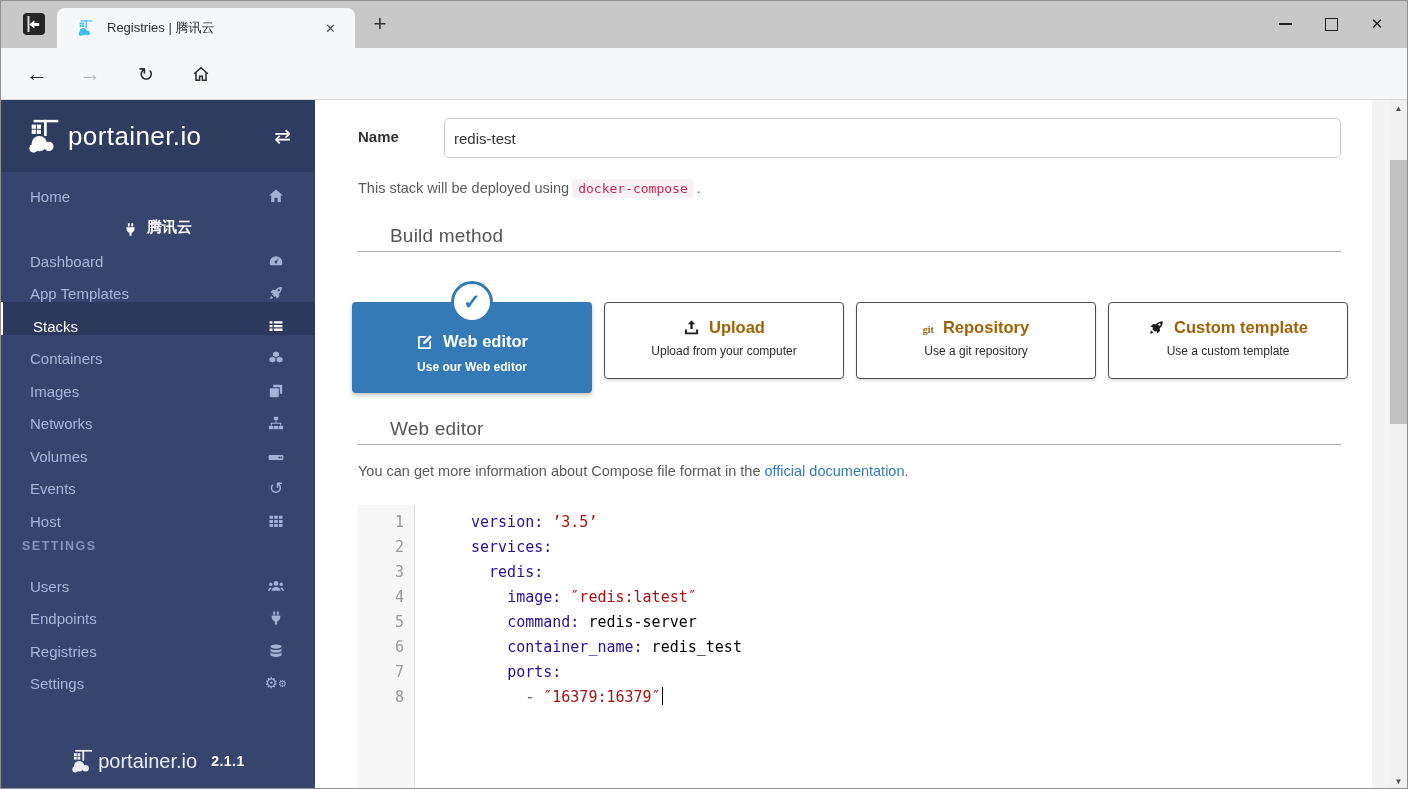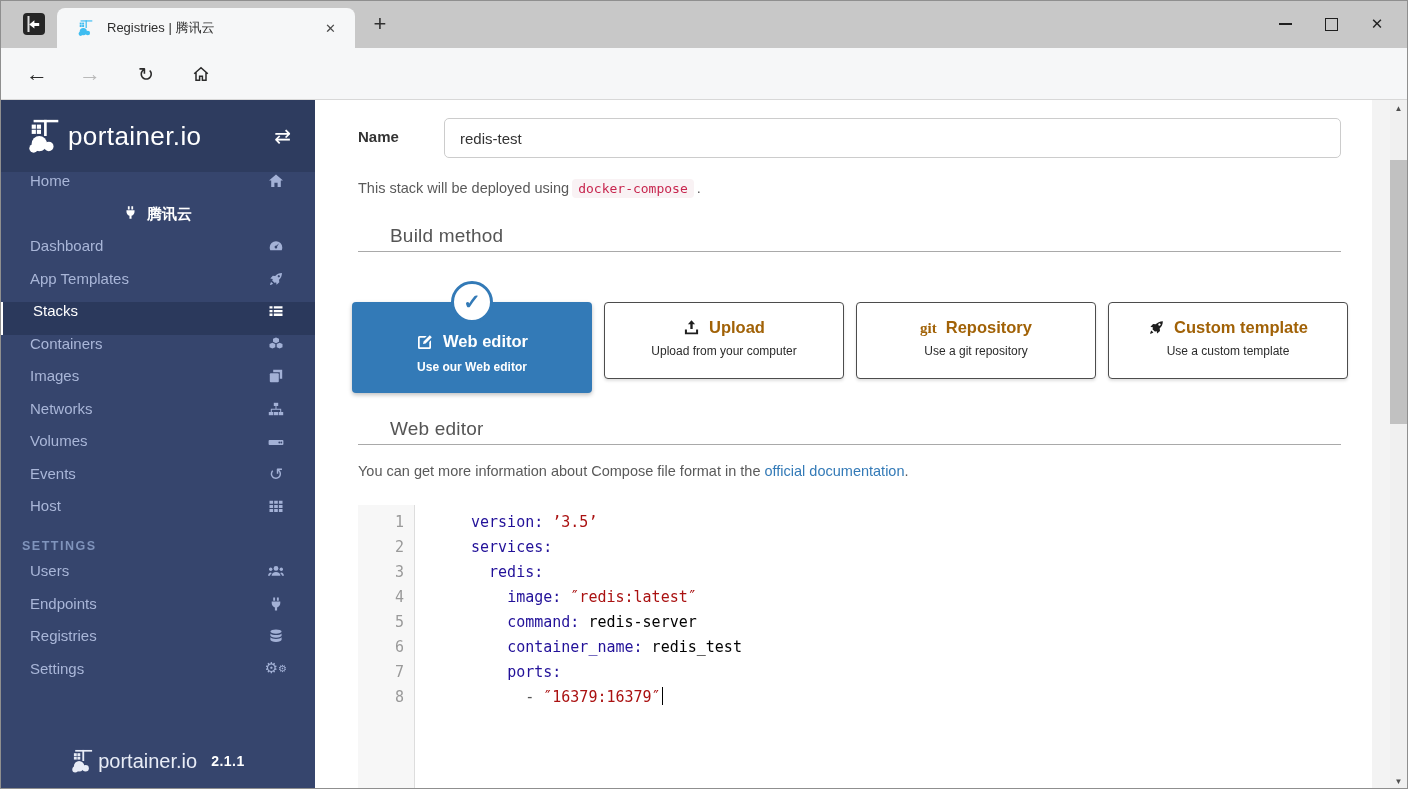--- a/index.html
+++ b/index.html
@@ -49,21 +49,21 @@
   .sb-arrow.up{top:0;} .sb-arrow.down{bottom:0;}
   .sb-thumb{position:absolute;left:0;top:60px;width:17px;height:264px;background:#c1c1c1;}
 
   
   .sidebar{position:absolute;left:0;top:100px;width:315px;height:689px;background:#36456d;overflow:hidden;}
   .sb-header{height:72px;background:#2e3c5f;display:flex;align-items:center;padding:0 24px 0 26px;box-sizing:border-box;}
   .sb-logo{width:38px;height:38px;flex:none;}
   .sb-logo-text{color:#fff;font-size:26px;font-weight:400;letter-spacing:.4px;margin-left:4px;flex:1;}
   .sb-toggle{color:#fff;font-size:20px;}
   .sb-menu{position:absolute;left:0;top:72px;width:315px;}
-  .sb-item{height:32.5px;display:flex;align-items:flex-start;padding:0 30px;color:#a9b6d8;font-size:15px;box-sizing:border-box;}
+  .sb-item{height:32.5px;display:flex;align-items:flex-end;padding:0 30px;color:#a9b6d8;font-size:15px;box-sizing:border-box;}
   .sb-item .sb-label{white-space:nowrap;}
   .sb-item .sb-icon{margin-left:auto;width:18px;height:18px;display:flex;align-items:center;justify-content:center;color:#a3b1d6;}
   .sb-item .sb-icon svg{width:16px;height:16px;fill:currentColor;}
   .sb-item.active{background:#2b395c;color:#fff;border-left:3px solid #fff;}
   .sb-item.active .sb-icon{color:#fff;}
   .sb-item.endpoint{justify-content:center;color:#fff;font-weight:600;gap:9px;padding:0 10px;}
   .sb-item.endpoint .ep-icon{width:15px;height:15px;color:#fff;margin:0;}
   .sb-item.endpoint .ep-icon svg{width:15px;height:15px;fill:currentColor;}
   .sb-section{height:32.5px;display:flex;align-items:center;padding:0 22px;color:#8094bc;font-size:12.5px;
               letter-spacing:1.5px;font-weight:600;box-sizing:border-box;}
@@ -72,40 +72,40 @@
   .ft-text{color:#e8ecf6;font-size:20px;font-weight:300;margin-left:2px;}
   .ft-version{color:#fff;font-size:14px;font-weight:700;margin-left:14px;letter-spacing:.5px;}
   .hist-glyph{font-size:17px;line-height:16px;font-family:"DejaVu Sans",sans-serif;}
   .cog-glyph{font-size:15px;line-height:15px;font-family:"DejaVu Sans",sans-serif;}
   .cog-glyph .cog-sm{font-size:10px;vertical-align:top;}
 
   
   .content{position:absolute;left:315px;top:100px;width:1059px;height:689px;background:#fff;}
   .name-label{position:absolute;left:43px;top:28px;font-size:15px;font-weight:700;color:#333;}
   .name-input{position:absolute;left:129px;top:18px;width:897px;height:40px;box-sizing:border-box;
-      border:1px solid #ccc;border-radius:5px;padding:0 15px;font-size:15px;color:#333;
+      border:1px solid #ccc;border-radius:5px;padding:0 9px;font-size:15px;color:#333;
       font-family:"Liberation Sans",sans-serif;outline:none;}
   .deploy-note{position:absolute;left:43px;top:80px;font-size:14.5px;color:#5a5a5a;}
   .code-chip{background:#f9f2f4;color:#c7254e;border-radius:4px;padding:2px 6px;
       font-family:"DejaVu Sans Mono",monospace;font-size:13px;margin:0 3px;}
   .section-title{position:absolute;left:43px;font-size:19px;color:#555;letter-spacing:.2px;margin-left:32px;}
   .section-rule{position:absolute;left:43px;width:983px;border-top:1px solid #a9a9a9;}
   .bm-title{top:125px;} .bm-rule{top:151px;}
   .we-title{top:318px;} .we-rule{top:344px;}
 
   .cards{position:absolute;left:37px;top:202px;height:100px;}
   .card{position:absolute;top:0;width:240px;height:77px;background:#fff;border:1px solid #4c4c4c;border-radius:4px;
         box-sizing:border-box;text-align:center;box-shadow:0 2px 3px rgba(0,0,0,.12);}
   .card .card-title{margin-top:15px;font-size:16.5px;font-weight:700;color:#a16207;display:flex;
         align-items:center;justify-content:center;gap:9px;}
   .card .card-sub{margin-top:7px;font-size:12px;color:#2b2b2b;}
   .card.selected{height:91px;background:#337ab7;border:none;color:#fff;box-shadow:0 2px 4px rgba(0,0,0,.25);}
   .card.selected .card-title{color:#fff;margin-top:30px;}
   .card.selected .card-sub{color:#fff;font-weight:700;margin-top:9px;}
-  .card .git-text{font-size:15px;font-weight:700;font-family:"Liberation Serif",serif;}
+  .card .git-text{font-size:10px;font-weight:700;font-family:"Liberation Serif",serif;}
   .card .card-icon svg{display:block;}
   .badge{position:absolute;left:50%;top:-21px;transform:translateX(-50%);width:42px;height:42px;border-radius:50%;
         background:#fff;border:3px solid #337ab7;box-sizing:border-box;display:flex;align-items:center;
         justify-content:center;color:#337ab7;font-size:21px;font-weight:700;}
 
   .editor-info{position:absolute;left:43px;top:363px;font-size:14.5px;color:#5a5a5a;}
   .editor-info a{color:#337ab7;text-decoration:none;}
 
   .editor{position:absolute;left:43px;top:405px;width:983px;height:284px;background:#fff;overflow:hidden;}
   .cm-gutter{position:absolute;left:0;top:0;width:57px;height:100%;background:#f7f7f7;border-right:1px solid #ddd;

